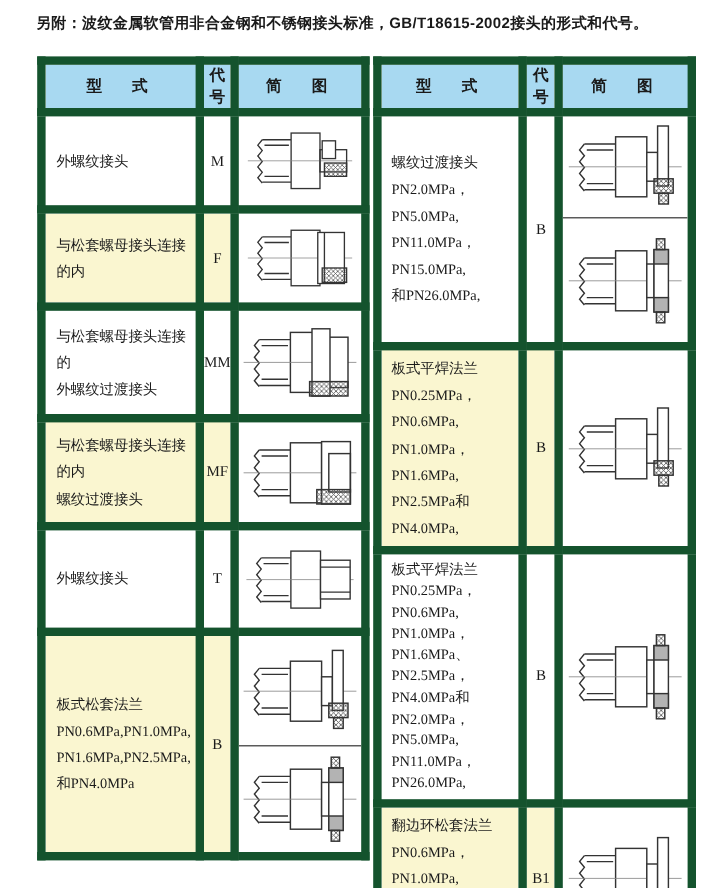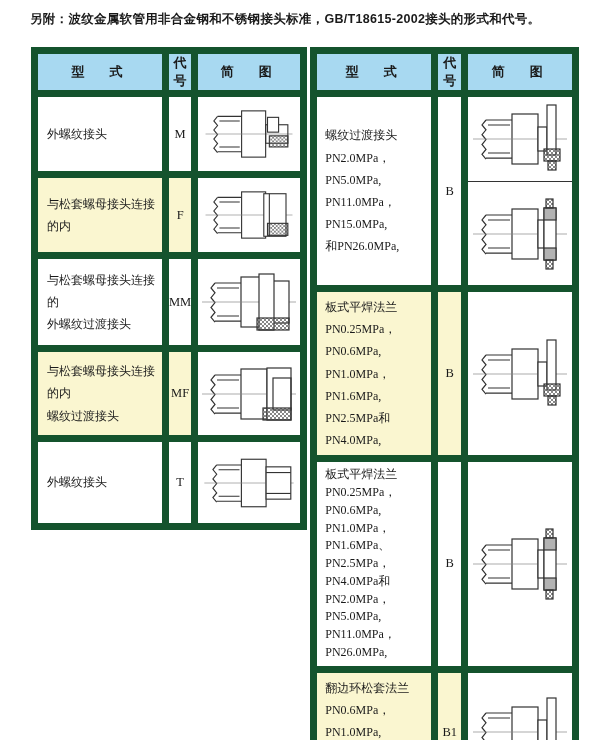--- a/index.html
+++ b/index.html
@@ -179,20 +179,41 @@
           <td class="code">T</td>
           <td class="diag">
             <div class="dwrap">
                 <svg class="fd" width="102" height="76" viewBox="0 0 100 80">
                   <use href="#base"></use>
                   <use href="#v-t"></use>
                 </svg>
               </div>
           </td>
         </tr>
+        <tr style="height:181px">
+          <td class="type hl">板式松套法兰
+PN0.6MPa,PN1.0MPa,
+PN1.6MPa,PN2.5MPa,
+和PN4.0MPa</td>
+          <td class="code hl">B</td>
+          <td class="diag">
+            <div class="half" style="height:91px">
+                <svg class="fd" width="102" height="80" viewBox="0 0 100 80">
+                  <use href="#base"></use>
+                  <use href="#v-fl-top"></use>
+                </svg>
+              </div>
+            <div class="half" style="height:88px">
+                <svg class="fd" width="102" height="80" viewBox="0 0 100 80">
+                  <use href="#base"></use>
+                  <use href="#v-fl-sym"></use>
+                </svg>
+              </div>
+          </td>
+        </tr>
       </tbody>
     </table>
 
     <table class="tbl tbl-right">
       <colgroup>
           <col style="width:121px">
           <col style="width:30px">
           <col style="width:111px">
         </colgroup>
       <thead>

